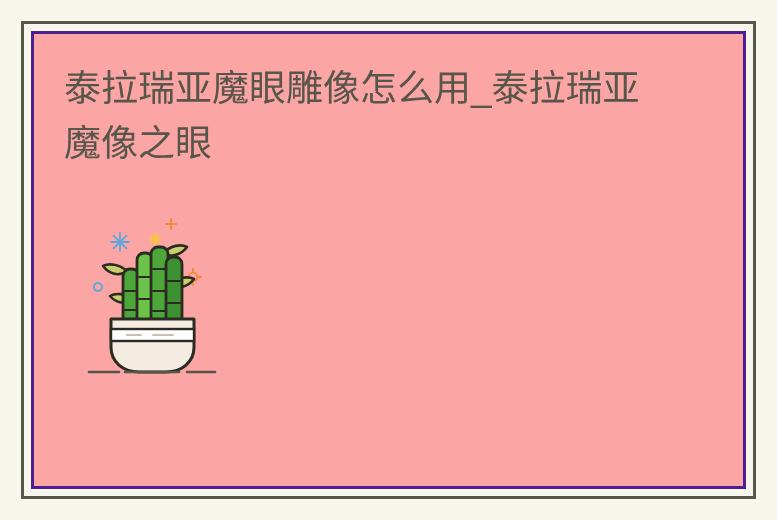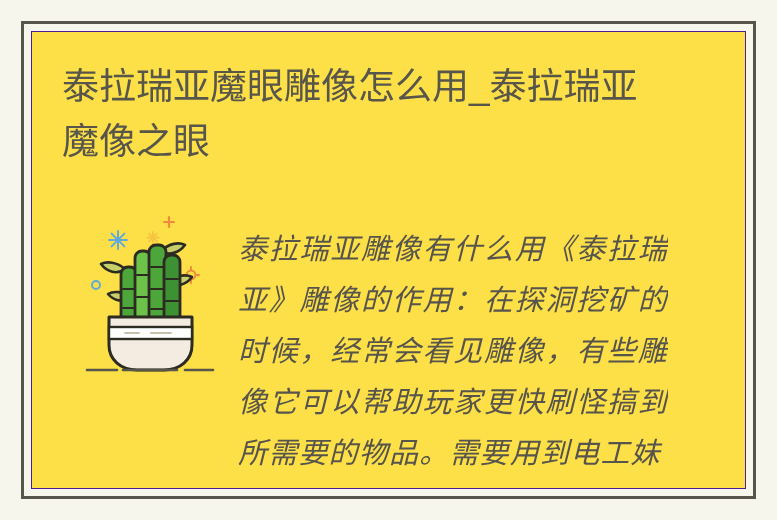--- a/index.html
+++ b/index.html
@@ -25,22 +25,22 @@
     border: 3px solid #58564a;
     background: #f7f6ec;
   }
   #article-inner {
     position: absolute;
     left: 7px;
     top: 7px;
     right: 7px;
     bottom: 7px;
     box-sizing: border-box;
-    border: 1px solid #4c1d95;
-    background: #fde047;
+    border: 3px solid #4c1d95;
+    background: #fca5a5;
     overflow: hidden;
   }
 
   
   #article-title {
     position: absolute;
     left: 30px;
     top: 27px;
     width: 600px;
     margin: 0;
@@ -161,16 +161,15 @@
         </g>
 
         <g stroke="#58564a" stroke-width="2.6" stroke-linecap="round">
           <line x1="22" y1="165" x2="52" y2="165"></line>
           <line x1="58" y1="165" x2="112" y2="165"></line>
           <line x1="120" y1="165" x2="148" y2="165"></line>
         </g>
       </svg>
     </div>
 
-    <p id="article-body">泰拉瑞亚雕像有什么用《泰拉瑞亚》雕像的作用：在探洞挖矿的时候，经常会看见雕像，有些雕像它可以帮助玩家更快刷怪搞到所需要的物品。需要用到电工妹</p>
 
   </div>
 </div>
 
 </body></html>

